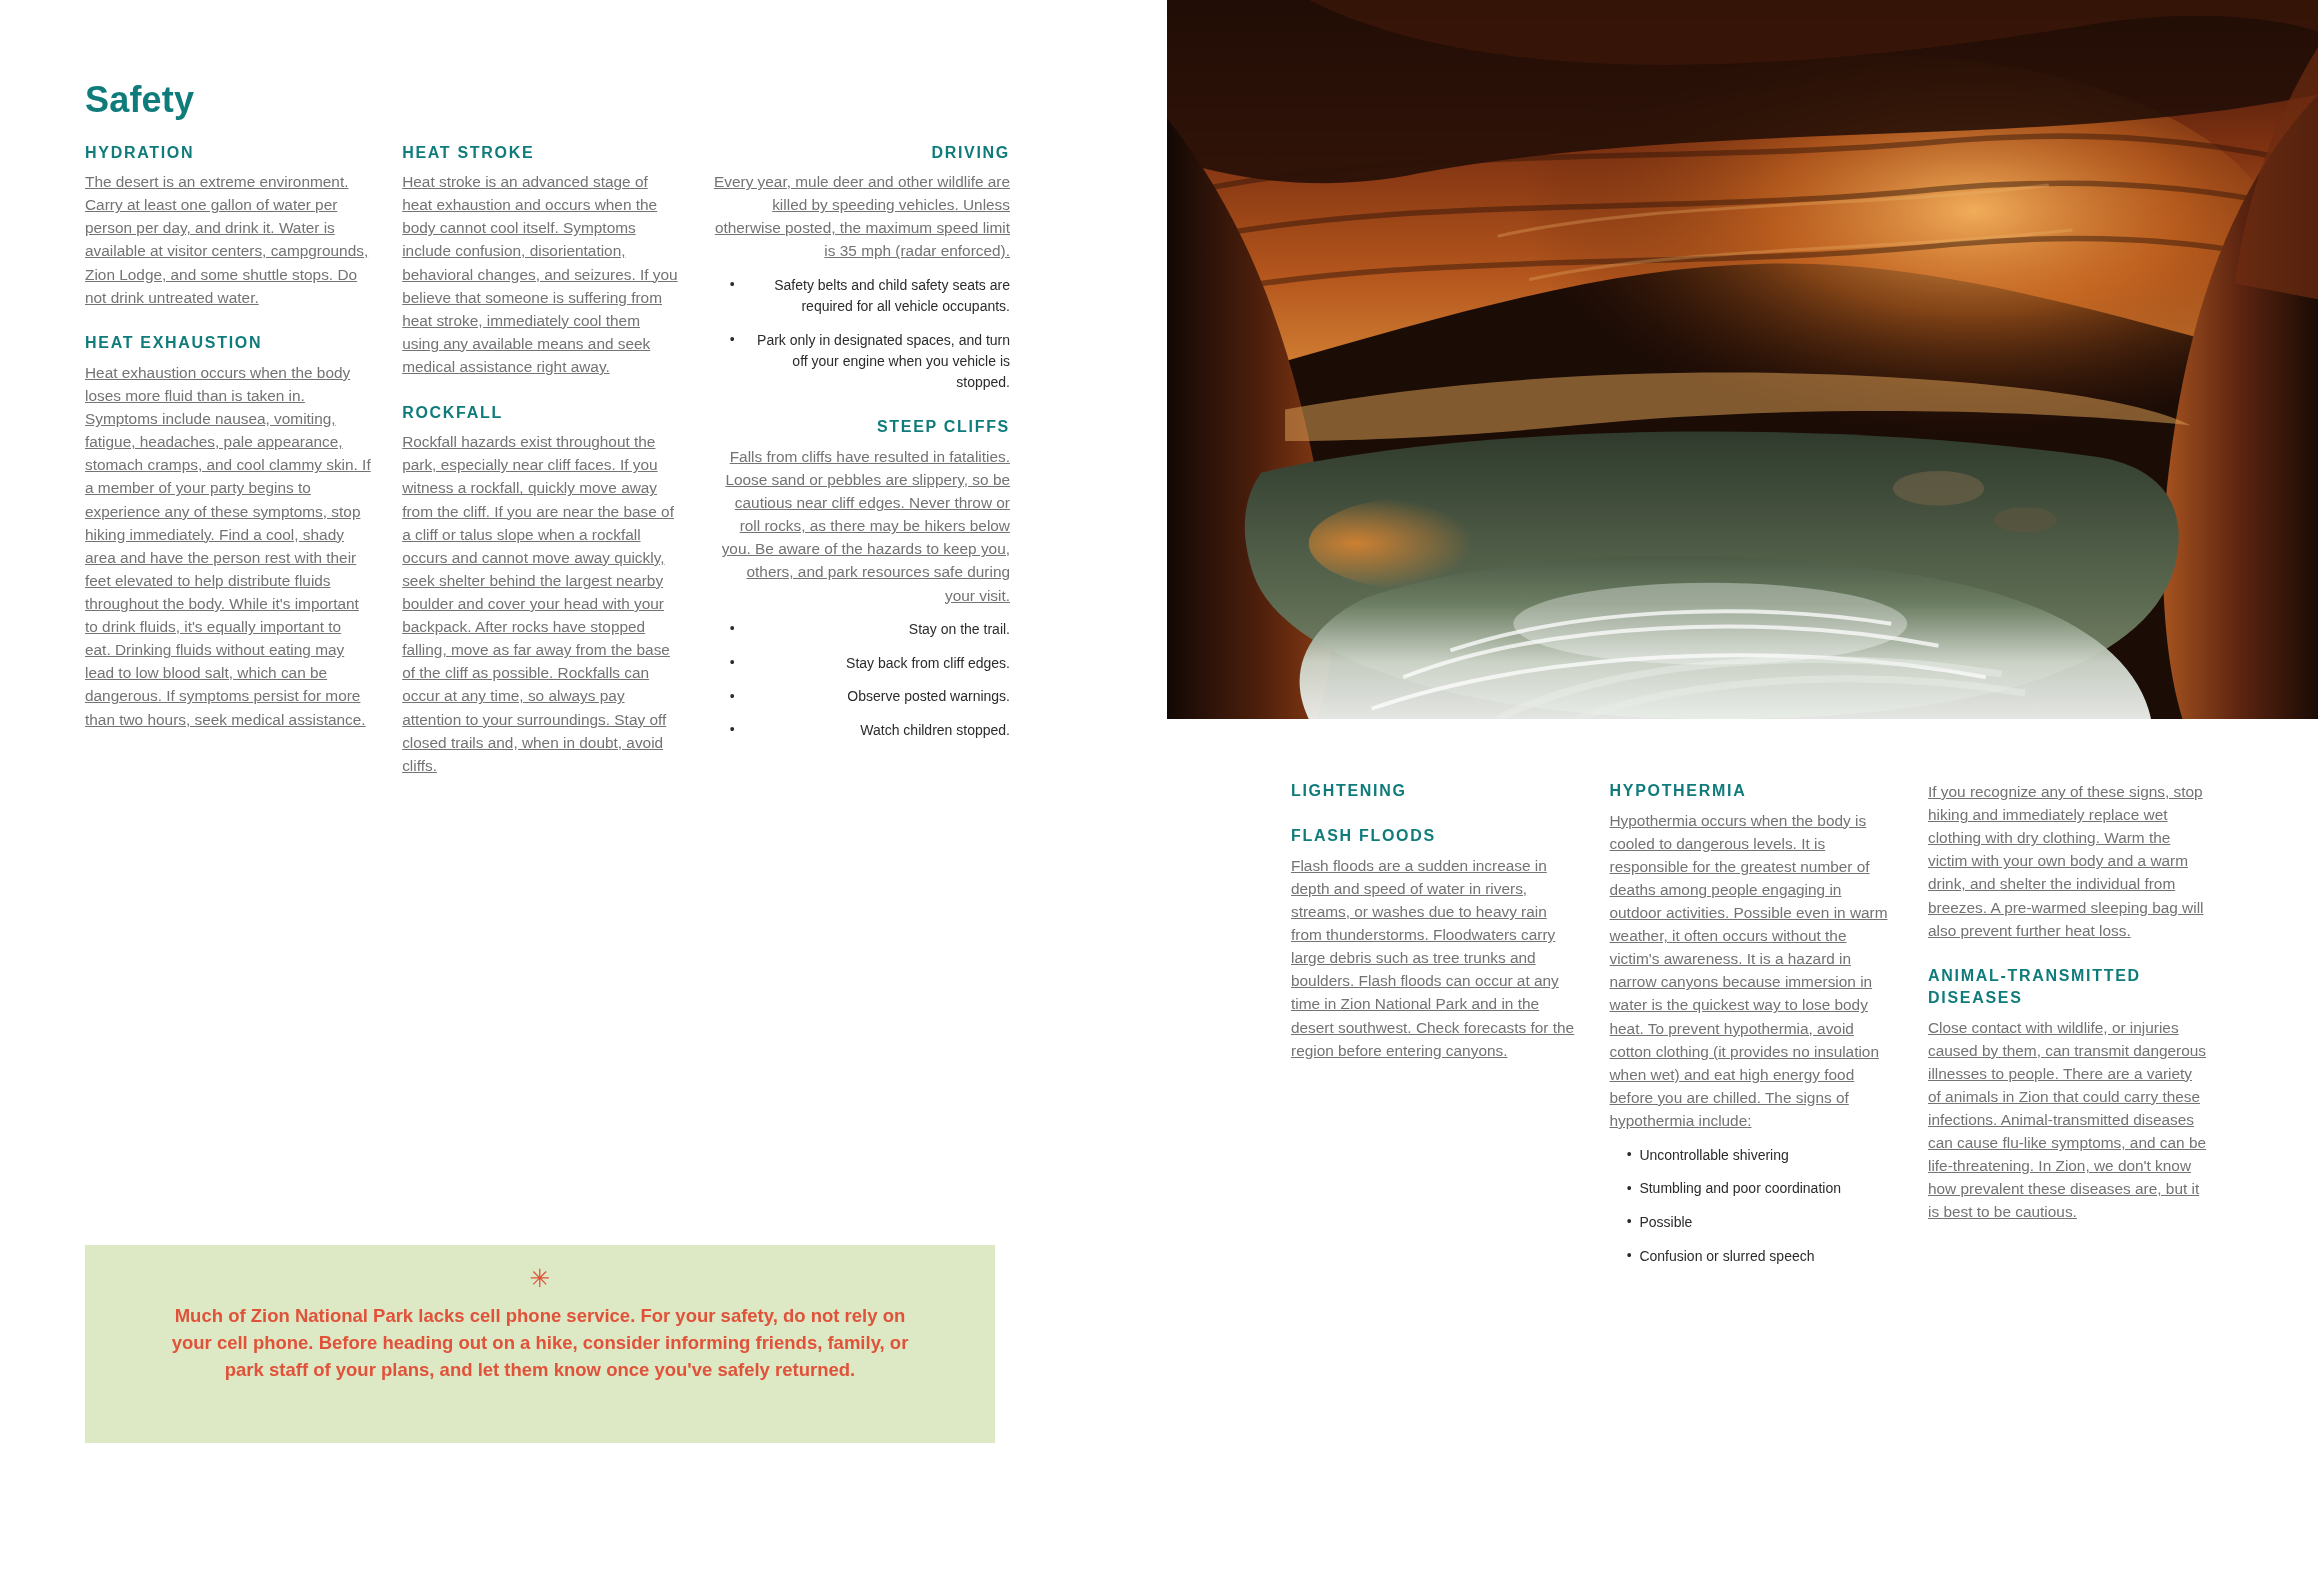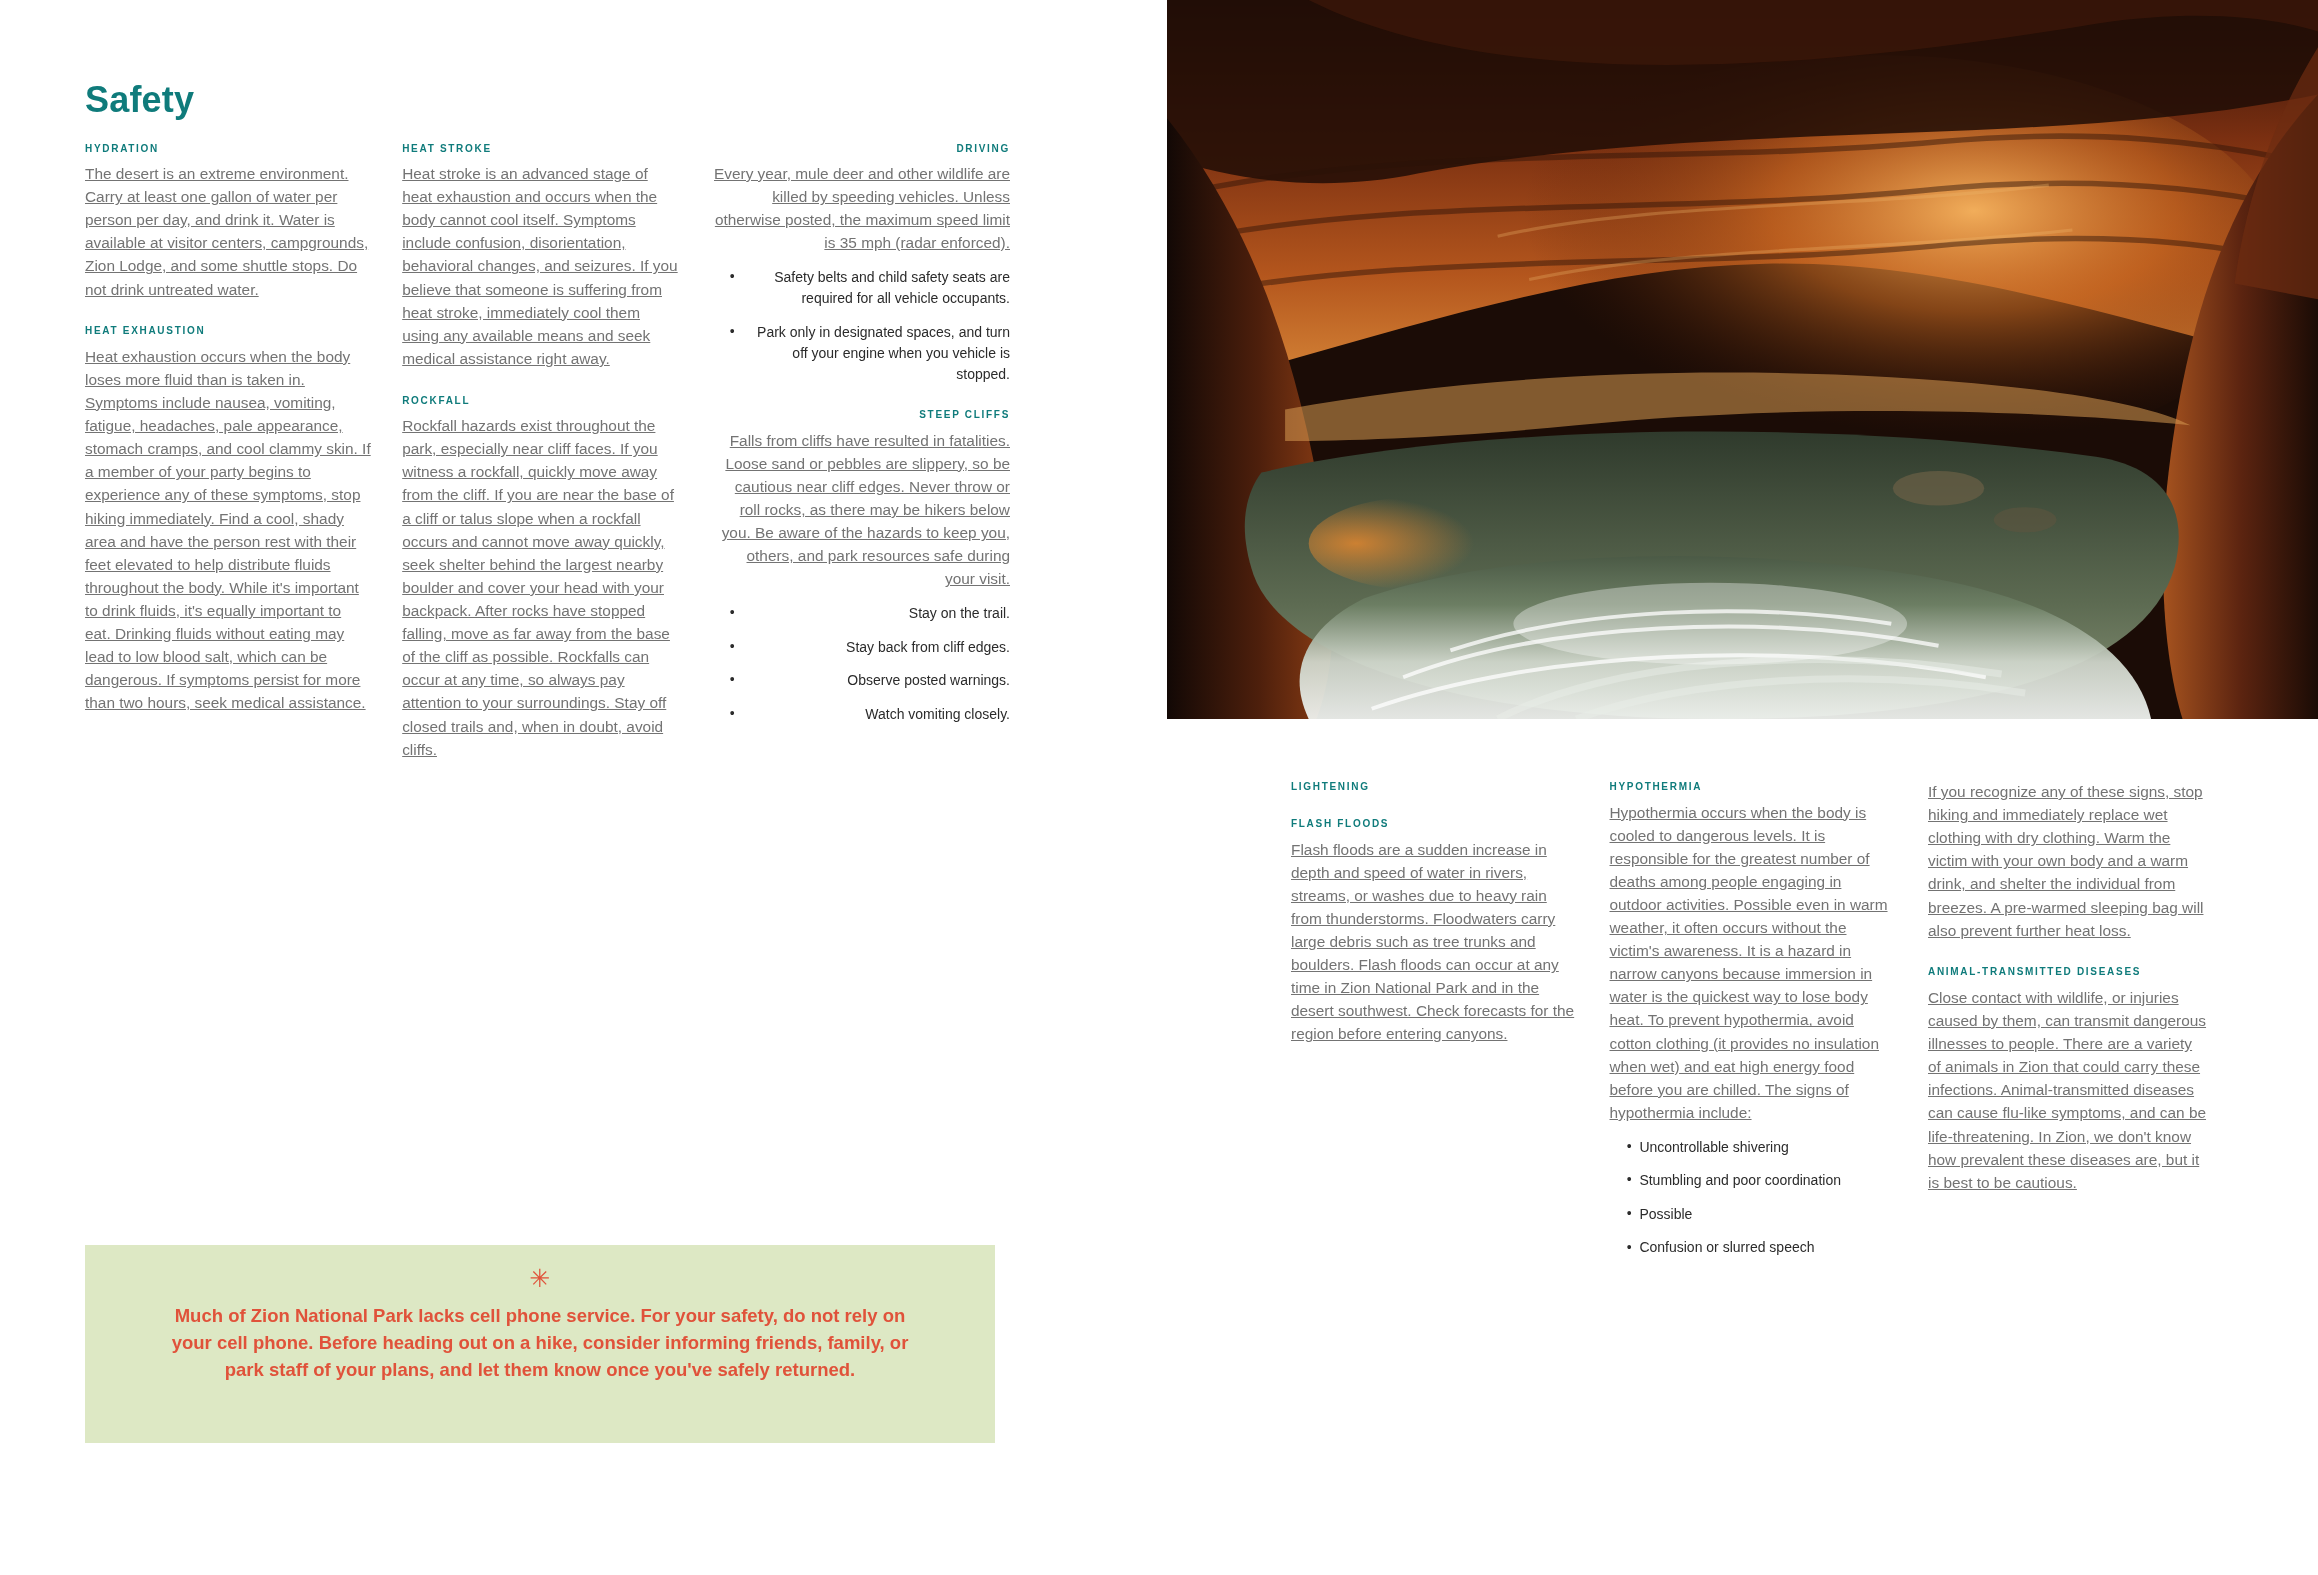--- a/index.html
+++ b/index.html
@@ -56,21 +56,21 @@
     width: 925px;
   }
   .col {
     width: 287px;
   }
   .col.col-mid { width: 280px; }
   .col.col-right { width: 299px; text-align: right; }
 
   h3.sec-head {
     color: #0f7b7b;
-    font-size: 10px;
+    font-size: 16px;
     font-weight: bold;
     letter-spacing: 1.7px;
     margin: 0 0 7px 0;
     text-transform: uppercase;
     line-height: 1.35;
   }
   h3.sec-head.spaced { margin-top: 23.6px; }
   p.body {
     font-size: 15.4px;
     line-height: 1.5;
@@ -192,21 +192,21 @@
             <li>Safety belts and child safety seats are required for all vehicle occupants.</li>
             <li>Park only in designated spaces, and turn off your engine when you vehicle is stopped.</li>
           </ul>
 
           <h3 class="sec-head spaced">STEEP CLIFFS</h3>
           <p class="body">Falls from cliffs have resulted in fatalities. Loose sand or pebbles are slippery, so be cautious near cliff edges. Never throw or roll rocks, as there may be hikers below you. Be aware of the hazards to keep you, others, and park resources safe during your visit.</p>
           <ul class="bullets">
             <li>Stay on the trail.</li>
             <li>Stay back from cliff edges.</li>
             <li>Observe posted warnings.</li>
-            <li>Watch vomiting closely.</li>
+            <li>Watch children stopped.</li>
           </ul>
         </div>
 
       </div>
     </div>
 
     <div class="callout">
       <div class="asterisk">✳</div>
       <p>Much of Zion National Park lacks cell phone service. For your safety, do not rely on your cell phone. Before heading out on a hike, consider informing friends, family, or park staff of your plans, and let them know once you've safely returned.</p>
     </div>

